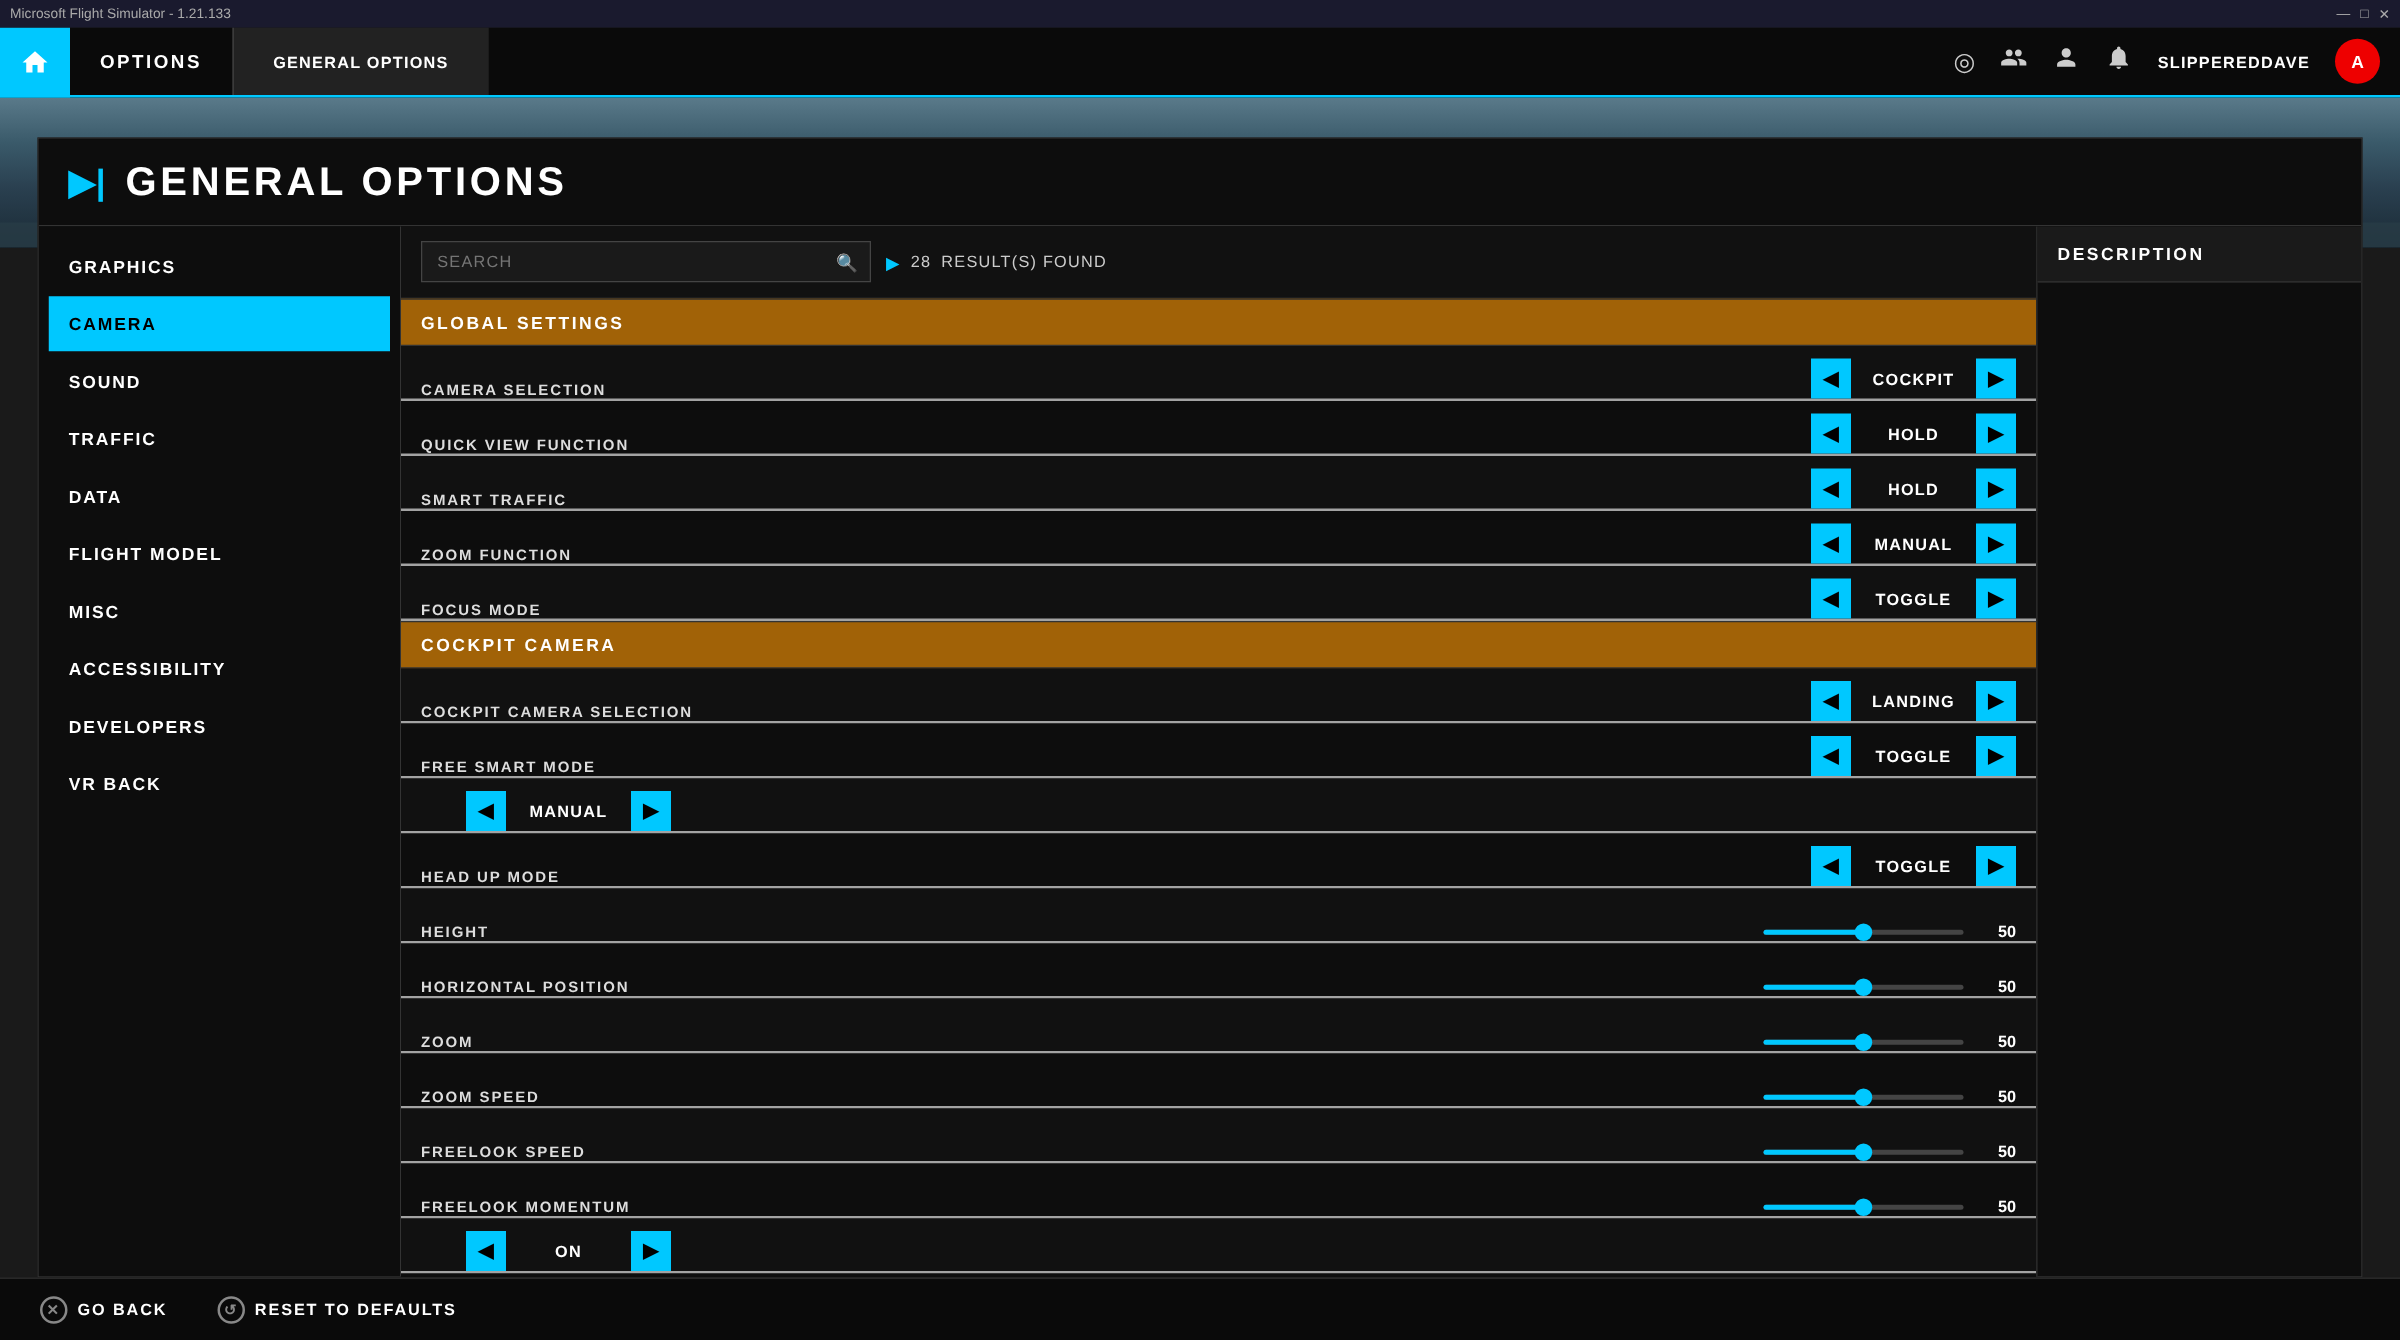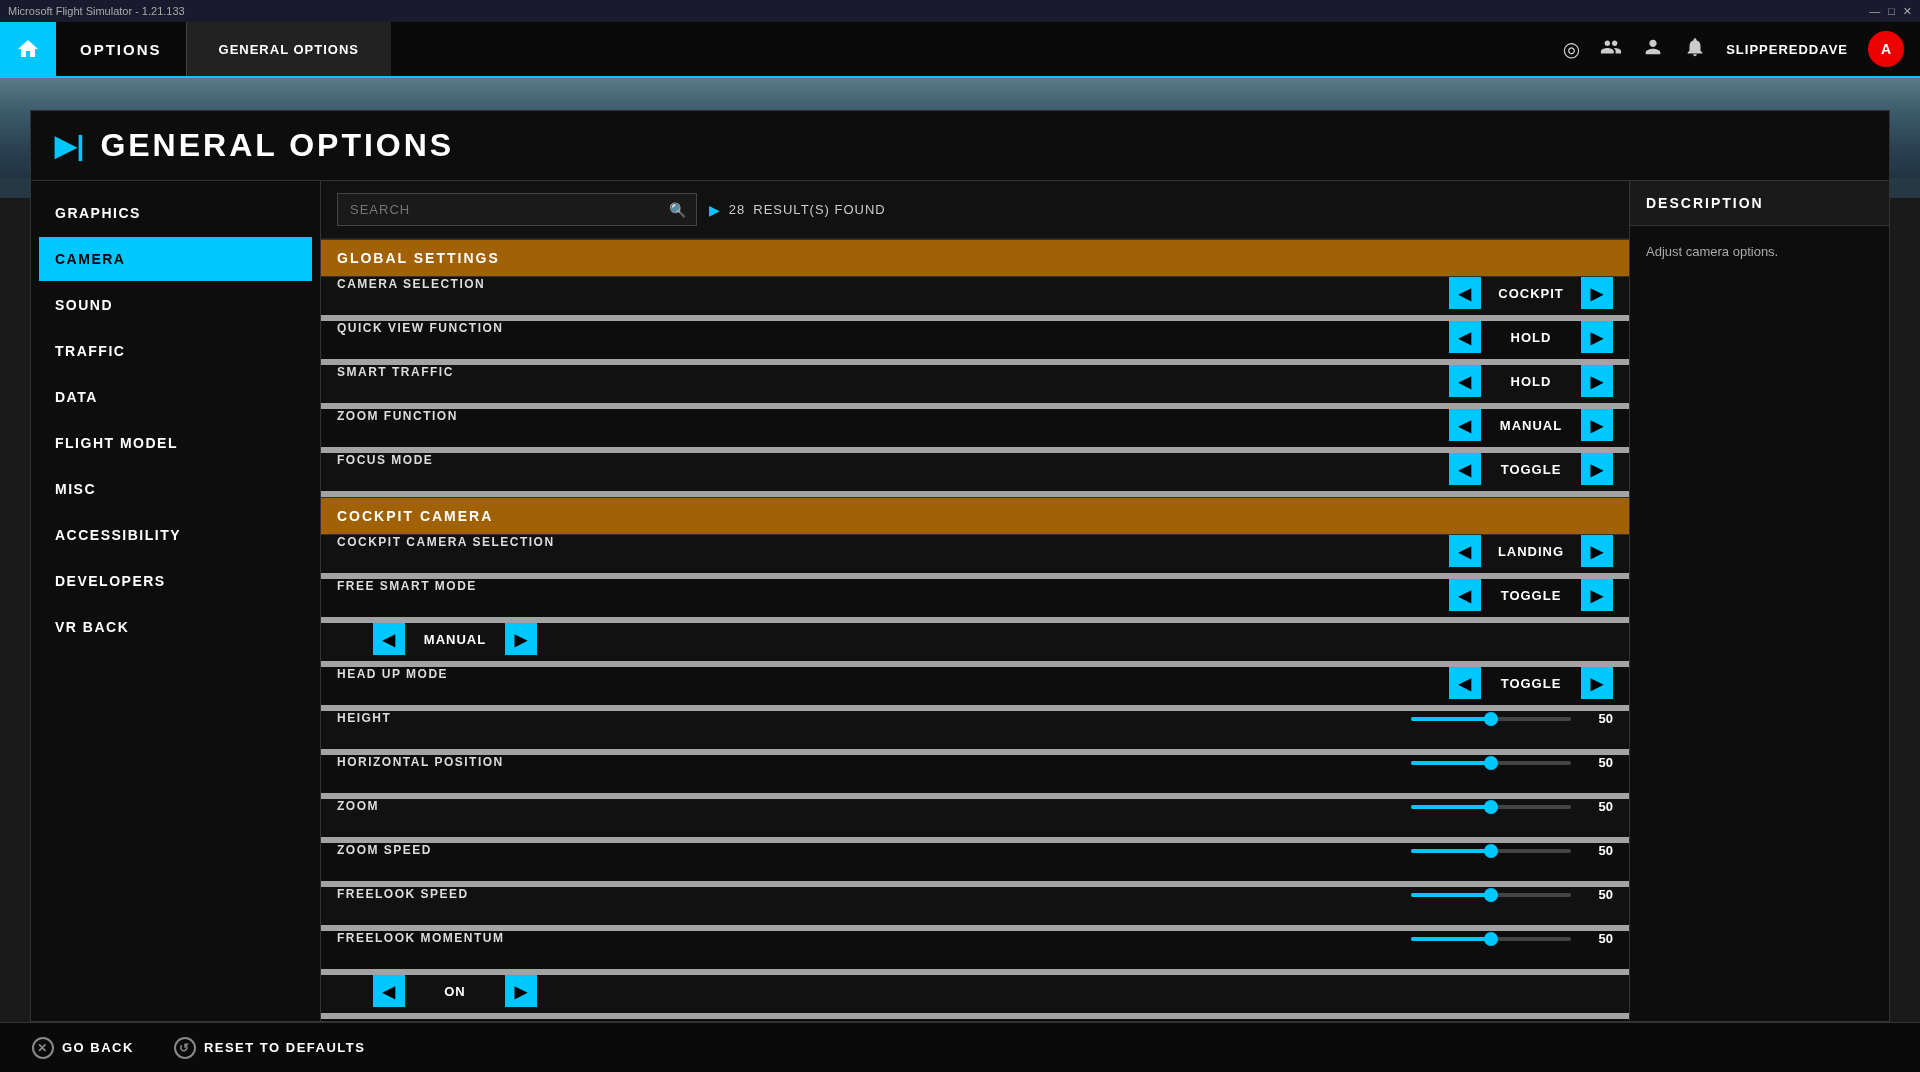--- a/index.html
+++ b/index.html
@@ -45,21 +45,20 @@
       height: 56px;
       background: #0a0a0a;
       display: flex;
       align-items: center;
       position: relative;
       z-index: 99;
       border-bottom: 2px solid #00c8ff;
     }
     #topnav-left {
       display: flex;
-      align-items: center;
       height: 100%;
     }
     #home-btn {
       width: 56px;
       height: 56px;
       background: #00c8ff;
       display: flex;
       align-items: center;
       justify-content: center;
       cursor: pointer;
@@ -280,23 +279,23 @@
       font-size: 14px;
       font-weight: bold;
       letter-spacing: 2px;
       border-bottom: 1px solid #333;
       border-top: 1px solid #333;
     }
 
     
     .setting-row {
       display: flex;
-      align-items: flex-start;
+      align-items: flex-end;
       min-height: 44px;
-      border-bottom: 6px solid #a3a3a3;
+      border-bottom: 2px solid #a3a3a3;
       padding: 0 16px;
       background: #0d0d0d;
     }
     .setting-row:nth-child(even) {
       background: #111;
     }
     .setting-label {
       flex: 1;
       color: #ddd;
       font-size: 12px;
@@ -664,21 +663,20 @@
                 <div class="ctrl-value">ON</div>
                 <button class="ctrl-btn">▶</button>
               </div>
             </div>
             <div class="setting-row"></div>
           </div>
       </div>
 
       <div id="description-panel">
         <div id="description-header">DESCRIPTION</div>
-        <div id="description-text">Adjust camera options.</div>
       </div>
     </div>
   </div>
 </div>
 
 <div id="bottom-bar">
   <div class="bottom-btn">
     <div class="bottom-btn-icon">✕</div>
     <span>GO BACK</span>
   </div>

